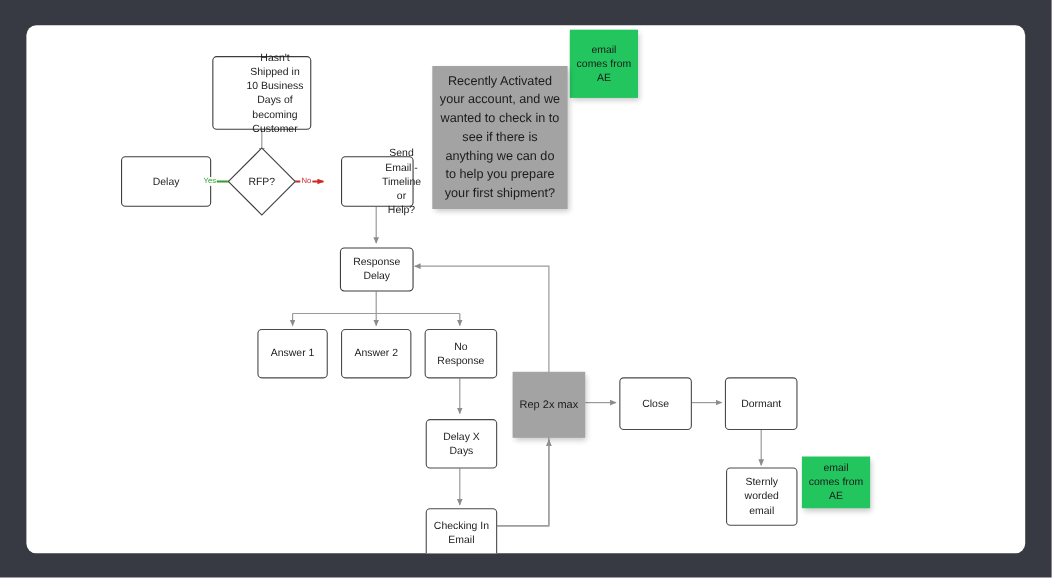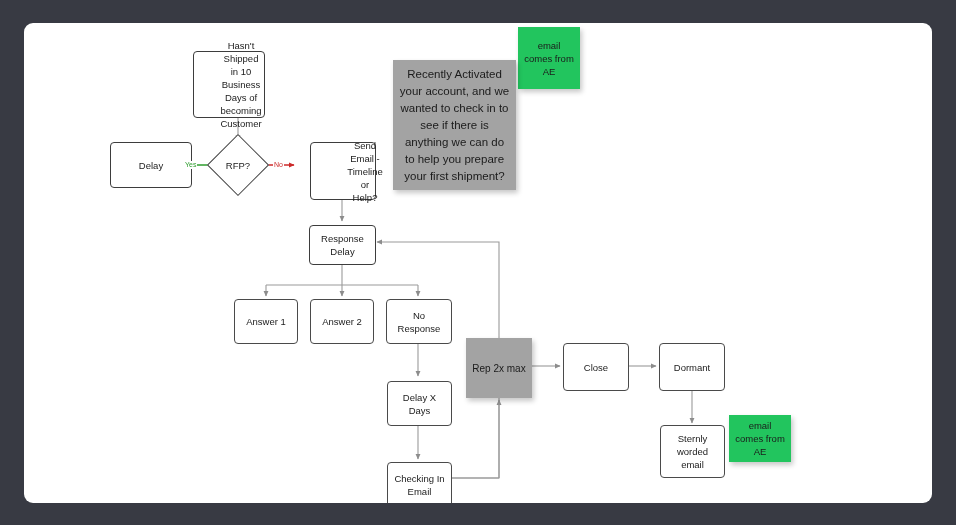--- a/index.html
+++ b/index.html
@@ -127,34 +127,34 @@
 
         <path d="M668,368 L668,400" marker-end="url(#ar-grey)"></path>
       </g>
 
       <g fill="none" stroke-width="1.6">
         <path d="M186,142 L158,142" stroke="#2E9E2E" marker-end="url(#ar-green)"></path>
         <path d="M242,142 L270,142" stroke="#CC2A2A" marker-end="url(#ar-red)"></path>
       </g>
     </svg>
 
-    <div class="node thick" style="left:169px;top:28px;width:72px;height:67px;padding-left:28px;">
+    <div class="node thick" style="left:169px;top:28px;width:90px;height:67px;padding-left:28px;">
       <span>Hasn't Shipped in 10 Business Days of becoming Customer</span>
     </div>
 
     <div class="diamond" style="left:192px;top:120px;width:44px;height:44px;"></div>
     <div class="diamond-label" style="left:186px;top:132px;width:56px;height:20px;">
       <span>RFP?</span>
     </div>
 
     <div class="node thick" style="left:86px;top:119px;width:82px;height:46px;">
       <span>Delay</span>
     </div>
 
-    <div class="node thick" style="left:286px;top:119px;width:66px;height:58px;padding-left:48px;">
+    <div class="node thick" style="left:286px;top:119px;width:66px;height:46px;padding-left:48px;">
       <span>Send Email - Timeline or Help?</span>
     </div>
 
     <div class="node thick" style="left:285px;top:202px;width:67px;height:40px;">
       <span>Response Delay</span>
     </div>
 
     <div class="node" style="left:210px;top:276px;width:64px;height:45px;">
       <span>Answer 1</span>
     </div>

